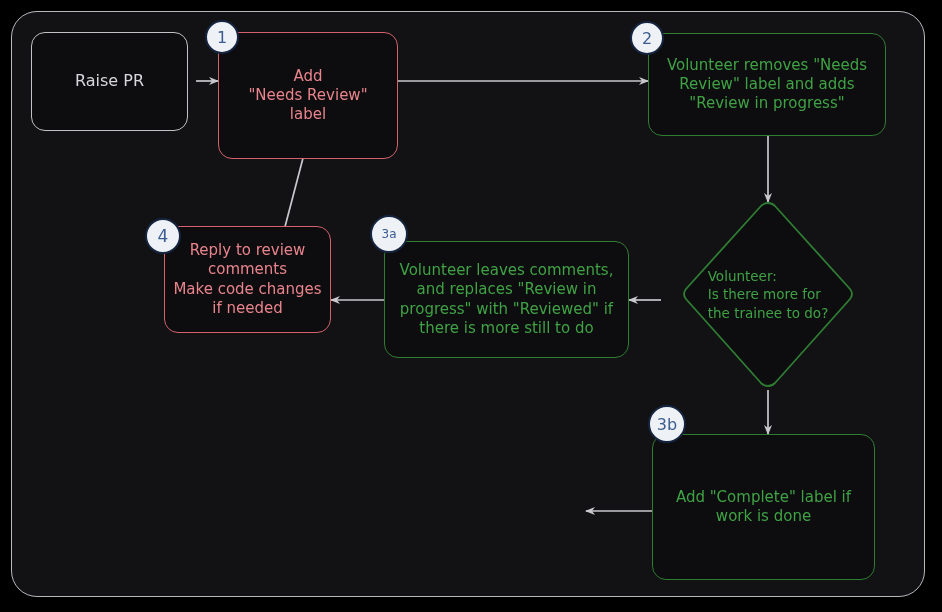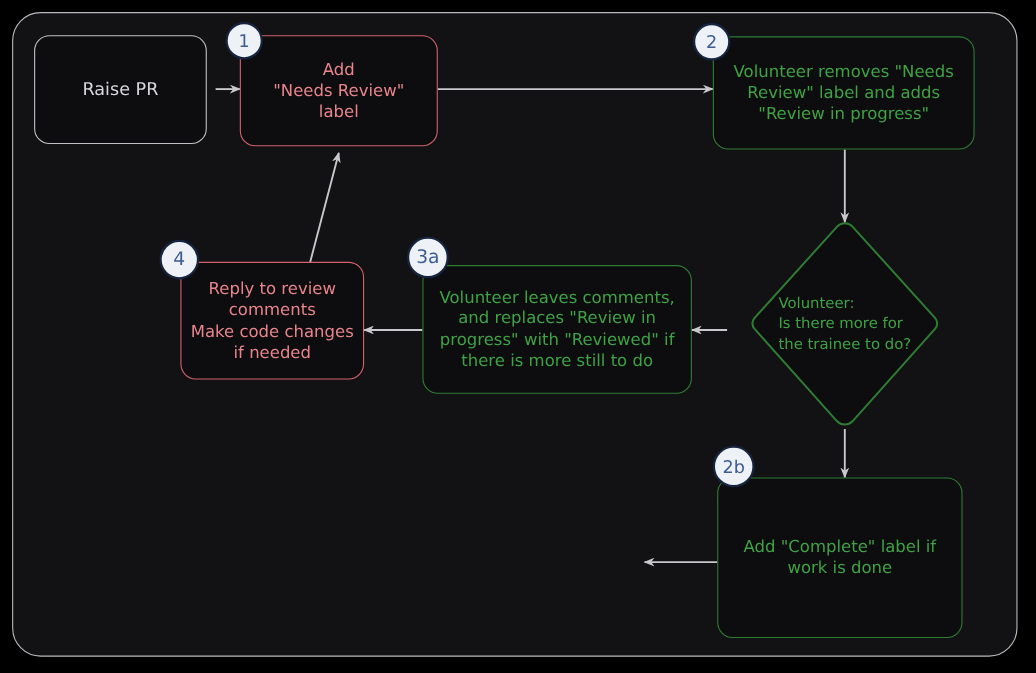--- a/index.html
+++ b/index.html
@@ -102,21 +102,21 @@
     justify-content: center;
     border-radius: 50%;
     background: #eef1f6;
     border: 2.4px solid #15243f;
     color: #3c5d92;
     font-weight: 500;
     z-index: 5;
   }
   .badge.b-1 { width: 30px; height: 30px; font-size: 16px; }
   .badge.b-2 { width: 30px; height: 30px; font-size: 16px; }
-  .badge.b-3a { width: 34px; height: 34px; font-size: 17px; }
+  .badge.b-3a { width: 34px; height: 34px; font-size: 12px; }
   .badge.b-3b { width: 34px; height: 34px; font-size: 16px; }
   .badge.b-4 { width: 32px; height: 32px; font-size: 17px; }
 </style>
 </head>
 <body>
 
 <div id="canvas">
 
   <div id="frame"></div>
 
@@ -155,21 +155,21 @@
              L 686 299
              Q 682 294 686 289
              L 761 206
              Q 764 203 768 203 Z" fill="#0d0d0f" stroke="#2f7d33" stroke-width="1.8"></path>
   </svg>
 
   <div class="node plain" style="left:31px; top:32px; width:157px; height:99px;">
     <span class="nl">Raise PR</span>
   </div>
 
-  <div class="node red" style="left:218px; top:32px; width:180px; height:101px;">
+  <div class="node red" style="left:218px; top:32px; width:180px; height:127px;">
     <span class="nl">Add
 "Needs Review"
 label</span>
   </div>
   <div class="badge b-1" style="left:205px; top:20px;">
     <span>1</span>
   </div>
 
   <div class="node green" style="left:648px; top:33px; width:238px; height:103px;">
     <span class="nl">Volunteer removes "Needs
@@ -191,33 +191,33 @@
   <div class="node green" style="left:384px; top:241px; width:245px; height:117px;">
     <span class="nl">Volunteer leaves comments,
 and replaces "Review in
 progress" with "Reviewed" if
 there is more still to do</span>
   </div>
   <div class="badge b-3a" style="left:370px; top:215px;">
     <span>3a</span>
   </div>
 
-  <div class="node red" style="left:164px; top:238px; width:167px; height:107px;">
+  <div class="node red" style="left:164px; top:226px; width:167px; height:107px;">
     <span class="nl">Reply to review
 comments
 Make code changes
 if needed</span>
   </div>
   <div class="badge b-4" style="left:145px; top:218px;">
     <span>4</span>
   </div>
 
   <div class="node green" style="left:652px; top:434px; width:223px; height:146px;">
     <span class="nl">Add "Complete" label if
 work is done</span>
   </div>
   <div class="badge b-3b" style="left:648px; top:405px;">
-    <span>2b</span>
+    <span>3b</span>
   </div>
 
 
 
 </div>
 
 </body></html>

